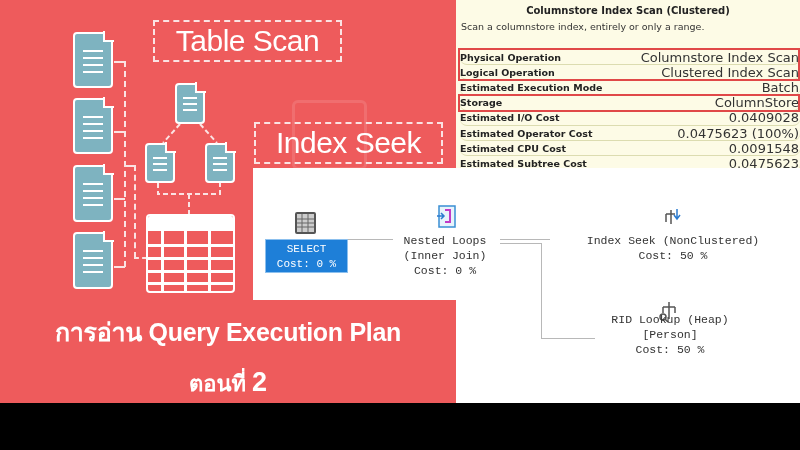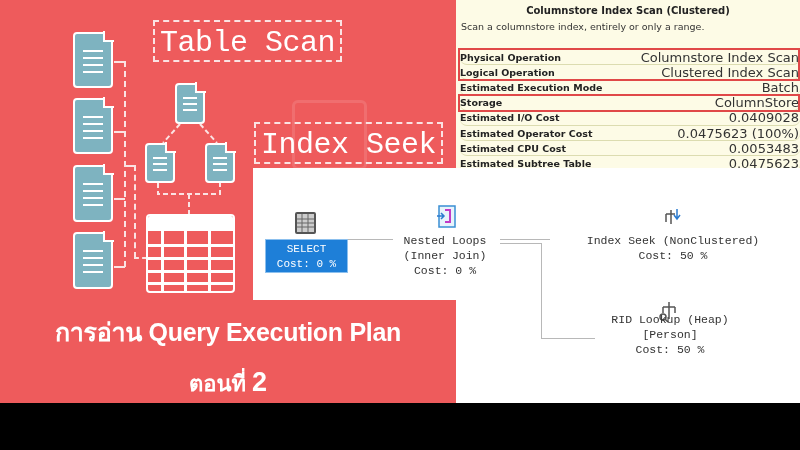--- a/index.html
+++ b/index.html
@@ -10,21 +10,21 @@
   .black-band { position: absolute; left: 0; top: 403px; width: 800px; height: 47px; background: #000; }
 
   
   .doc { position: absolute; background: #7eb3c0; border: 2.5px solid #fff; border-radius: 4px; }
   .doc::before { content: ""; position: absolute; right: -3px; top: -3px; width: 9px; height: 9px; background: #ee5b5c; border-left: 2.5px solid #fff; border-bottom: 2.5px solid #fff; }
   .doc .ln { position: absolute; left: 22%; right: 22%; height: 2px; background: #fff; }
 
   .dash-v { position: absolute; border-left: 2px dashed #fbe3e3; }
   .dash-h { position: absolute; border-top: 2px dashed #fbe3e3; }
 
-  .label-box { position: absolute; border: 2px dashed #fbe3e3; color: #fff; font-family: Liberation Mono, monospace; display: flex; align-items: flex-end; justify-content: center; letter-spacing: -0.5px; }
+  .label-box { position: absolute; border: 2px dashed #fbe3e3; color: #fff; font-family: Liberation Sans, sans-serif; display: flex; align-items: center; justify-content: center; letter-spacing: -0.5px; }
 
   .table-icon { position: absolute; left: 146px; top: 214px; width: 89px; height: 79px; border: 2.5px solid #fff; border-radius: 4px; background: #ee5b5c; overflow: hidden; }
   .table-icon .head { position: absolute; left: 0; right: 0; top: 0; height: 15px; background: #fff; }
   .table-icon .gv { position: absolute; top: 15px; bottom: 0; width: 2.5px; background: #fff; }
   .table-icon .gh { position: absolute; left: 0; right: 0; height: 2.5px; background: #fff; }
 
   .watermark { position: absolute; left: 292px; top: 100px; width: 75px; height: 70px; border: 3px solid rgba(255,255,255,0.12); border-radius: 6px; }
 
   .thai-title { position: absolute; left: 0; width: 456px; top: 312px; text-align: center; color: #fff; font-size: 25px; font-weight: bold; letter-spacing: -0.3px; }
   .thai-sub { position: absolute; left: 0; width: 456px; top: 366px; text-align: center; color: #fff; font-size: 22px; font-weight: bold; }
@@ -156,24 +156,24 @@
     <div class="row">
         <span class="k">Estimated I/O Cost</span>
         <span class="v">0.0409028</span>
       </div>
     <div class="row">
         <span class="k">Estimated Operator Cost</span>
         <span class="v">0.0475623 (100%)</span>
       </div>
     <div class="row">
         <span class="k">Estimated CPU Cost</span>
-        <span class="v">0.0053483</span>
-      </div>
-    <div class="row">
-        <span class="k">Estimated Subtree Table</span>
+        <span class="v">0.0091548</span>
+      </div>
+    <div class="row">
+        <span class="k">Estimated Subtree Cost</span>
         <span class="v">0.0475623</span>
       </div>
   </div>
   <div class="hl" style="left:2px;top:48px;right:0;height:33px;"></div>
   <div class="hl" style="left:2px;top:94px;right:0;height:18px;"></div>
 </div>
 
 <div class="plan" style="left:253px;top:168px;width:547px;height:132px;"></div>
 <div class="plan" style="left:456px;top:298px;width:344px;height:105px;"></div>
 

